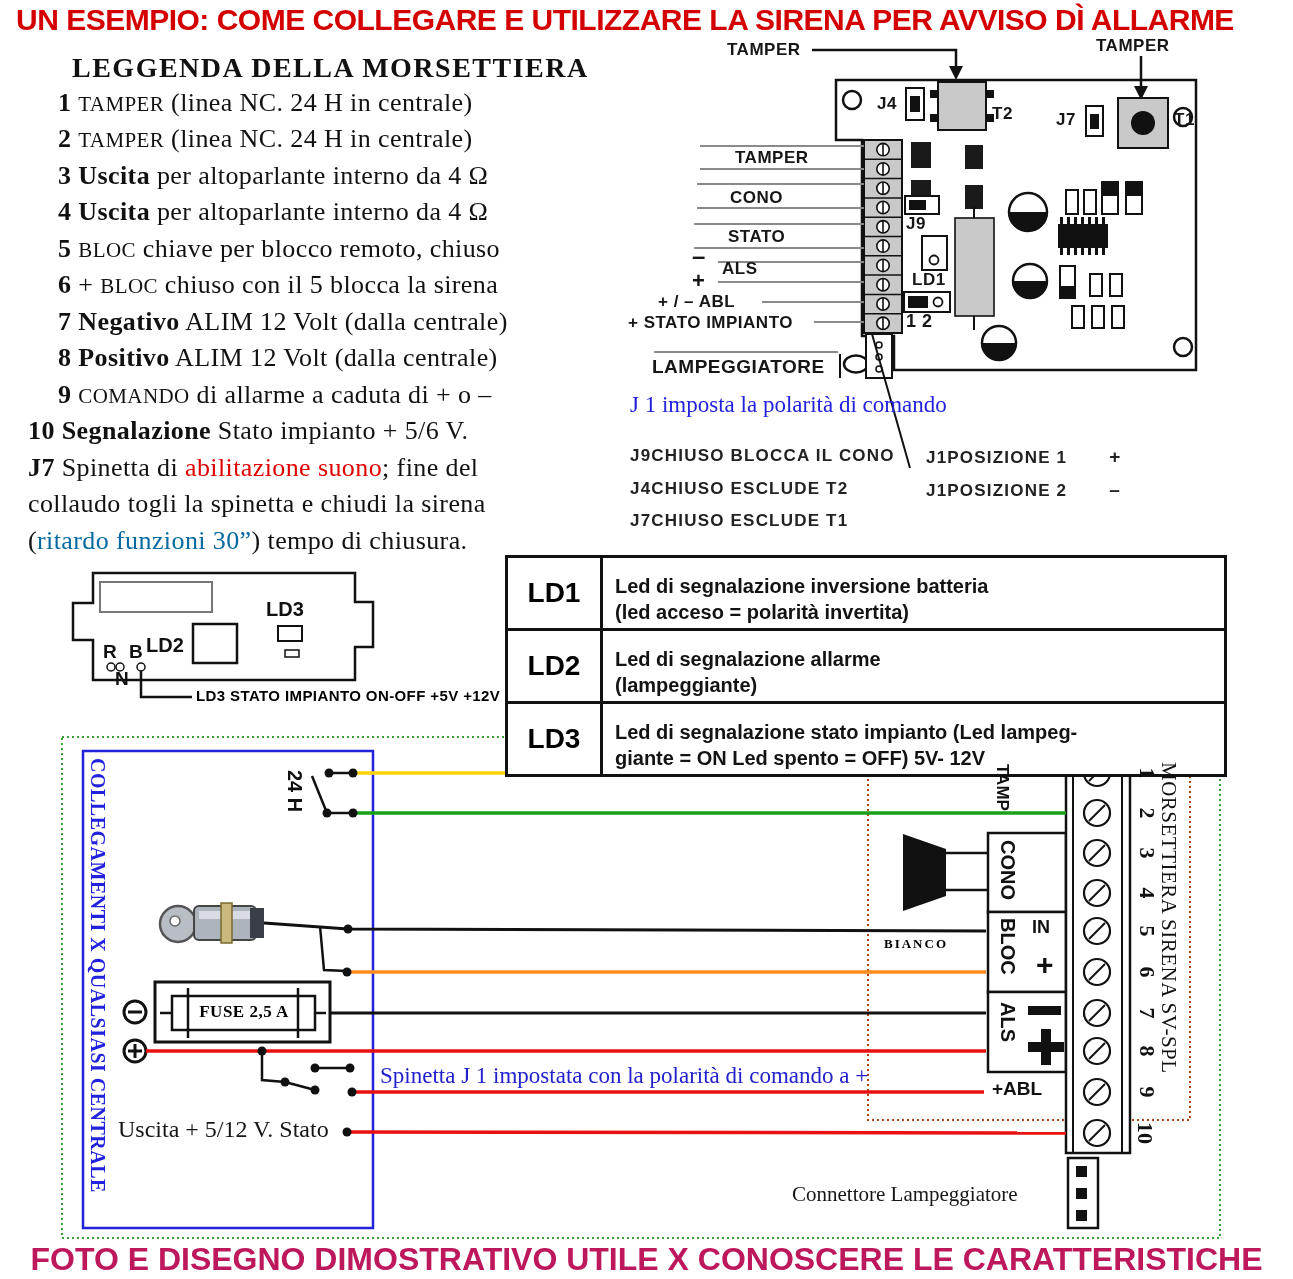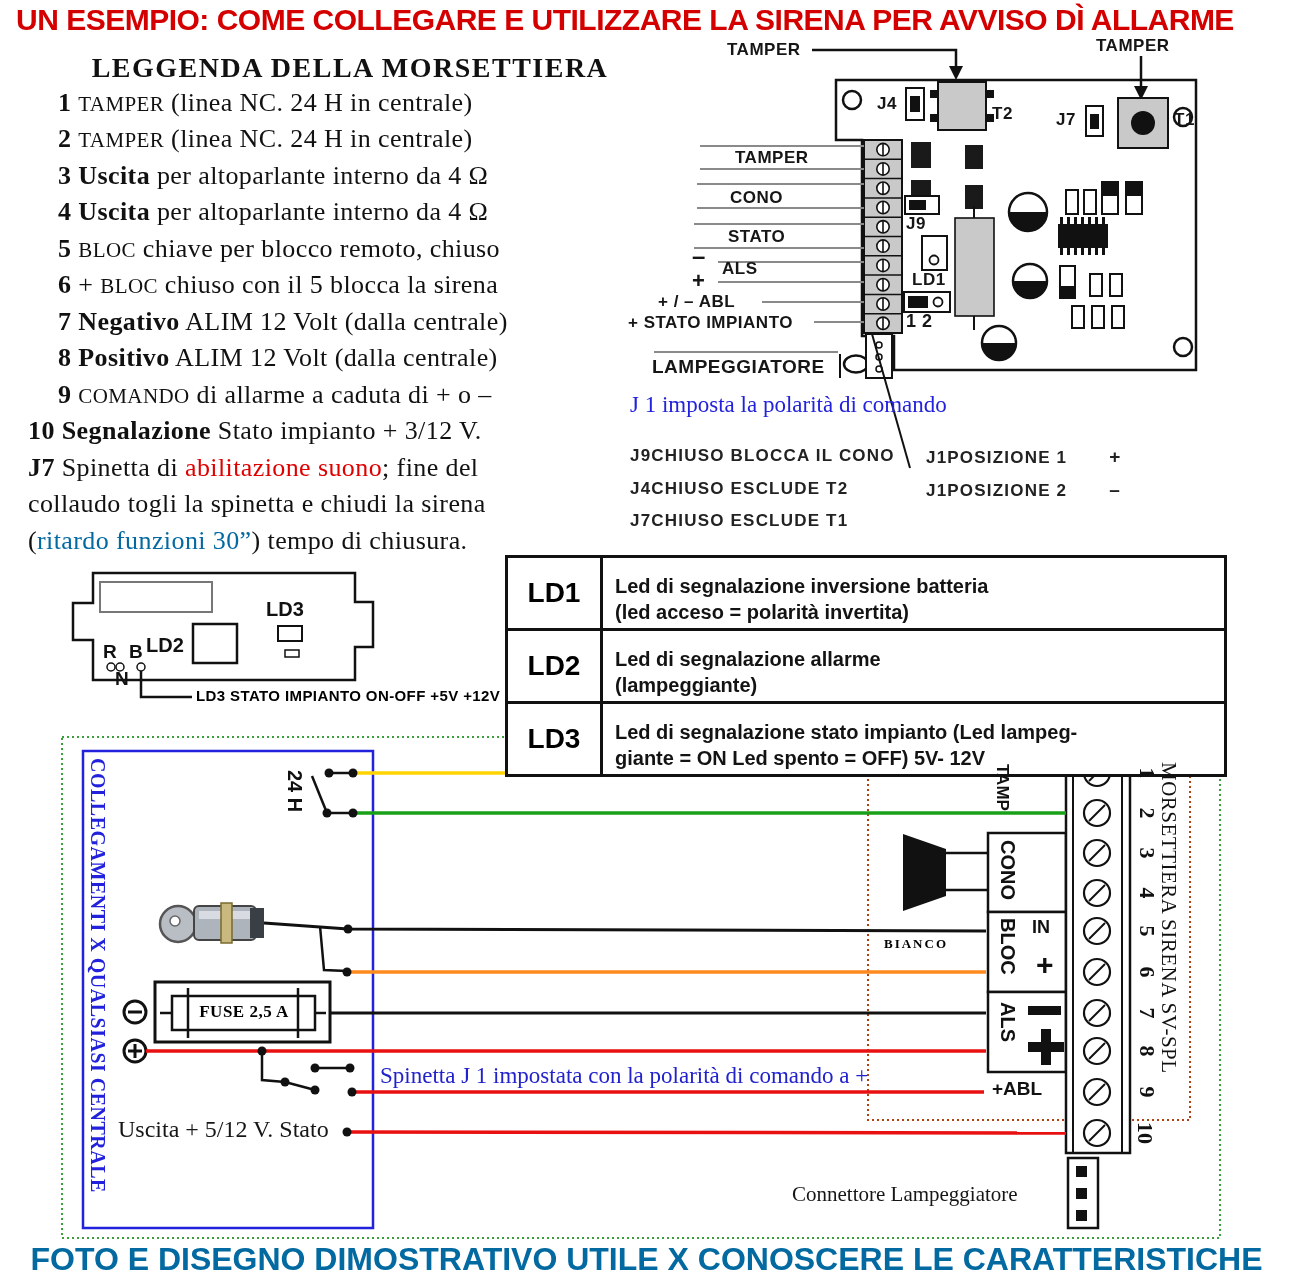--- a/index.html
+++ b/index.html
@@ -1,21 +1,21 @@
 <!DOCTYPE html>
 <html><head>
 <meta charset="utf-8">
 <style>
   html,body{margin:0;padding:0;background:#fff}
   body{width:1293px;height:1279px;overflow:hidden;position:relative;font-family:"Liberation Sans",sans-serif}
   .abs{position:absolute}
   #title{left:16px;top:3px;width:1270px;font:bold 30px "Liberation Sans",sans-serif;letter-spacing:-0.5px;color:#d40000;white-space:nowrap}
-  #footer{left:0;top:1241px;width:1293px;text-align:center;font:bold 32px "Liberation Sans",sans-serif;color:#0369a1;white-space:nowrap}
+  #footer{left:0;top:1241px;width:1293px;text-align:center;font:bold 32px "Liberation Sans",sans-serif;color:#be185d;white-space:nowrap}
   
-  #legend-heading{left:80px;top:52px;width:540px;text-align:center;font:bold 28px "Liberation Serif",serif;letter-spacing:1.5px;color:#111}
+  #legend-heading{left:72px;top:52px;width:540px;text-align:left;font:bold 28px "Liberation Serif",serif;letter-spacing:1.5px;color:#111}
   .lg{left:28px;width:600px;font:26px "Liberation Serif",serif;color:#111;letter-spacing:.4px;white-space:nowrap}
   .lg.ind{padding-left:30px}
   .lg b{font-weight:bold}
   .kc{font-size:21px}
   .kb{font-weight:bold}
   .t-red{color:#e00000}
   .t-blue{color:#0369a1}
   
   .bl{font:bold 17px "Liberation Sans",sans-serif;color:#161616;letter-spacing:.5px;white-space:nowrap}
   .note{font:bold 17px "Liberation Sans",sans-serif;color:#222;letter-spacing:1.2px;white-space:nowrap}
@@ -334,21 +334,21 @@
 
 <div class="abs lg ind" style="top:88px"><b>1</b><span> </span><span class="kc">TAMPER</span><span> (linea NC. 24 H in centrale)</span></div>
 <div class="abs lg ind" style="top:124px"><b>2</b><span> </span><span class="kc">TAMPER</span><span> (linea NC. 24 H in centrale)</span></div>
 <div class="abs lg ind" style="top:161px"><b>3</b><span> </span><span class="kb">Uscita</span><span> per altoparlante interno da 4 Ω</span></div>
 <div class="abs lg ind" style="top:197px"><b>4</b><span> </span><span class="kb">Uscita</span><span> per altoparlante interno da 4 Ω</span></div>
 <div class="abs lg ind" style="top:234px"><b>5</b><span> </span><span class="kc">BLOC</span><span> chiave per blocco remoto, chiuso</span></div>
 <div class="abs lg ind" style="top:270px"><b>6</b><span> + </span><span class="kc">BLOC</span><span> chiuso con il 5 blocca la sirena</span></div>
 <div class="abs lg ind" style="top:307px"><b>7</b><span> </span><span class="kb">Negativo</span><span> ALIM 12 Volt (dalla centrale)</span></div>
 <div class="abs lg ind" style="top:343px"><b>8</b><span> </span><span class="kb">Positivo</span><span> ALIM 12 Volt (dalla centrale)</span></div>
 <div class="abs lg ind" style="top:380px"><b>9</b><span> </span><span class="kc">COMANDO</span><span> di allarme a caduta di + o –</span></div>
-<div class="abs lg" style="top:416px"><b>10</b><span> </span><span class="kb">Segnalazione</span><span> Stato impianto + 3/12 V.</span></div>
+<div class="abs lg" style="top:416px"><b>10</b><span> </span><span class="kb">Segnalazione</span><span> Stato impianto + 5/6 V.</span></div>
 <div class="abs lg" style="top:453px"><b>J7</b><span> Spinetta di </span><span class="t-red">abilitazione suono</span><span>; fine del</span></div>
 <div class="abs lg" style="top:489px"><span>collaudo togli la spinetta e chiudi la sirena</span></div>
 <div class="abs lg" style="top:526px"><span>(</span><span class="t-blue">ritardo funzioni 30”</span><span>) tempo di chiusura.</span></div>
 
 <div class="abs bl" style="left:727px;top:40px">TAMPER</div>
 <div class="abs bl" style="left:1096px;top:36px">TAMPER</div>
 <div class="abs bl" style="left:877px;top:94px">J4</div>
 <div class="abs bl" style="left:992px;top:104px">T2</div>
 <div class="abs bl" style="left:1056px;top:110px">J7</div>
 <div class="abs bl" style="left:1174px;top:110px">T1</div>

